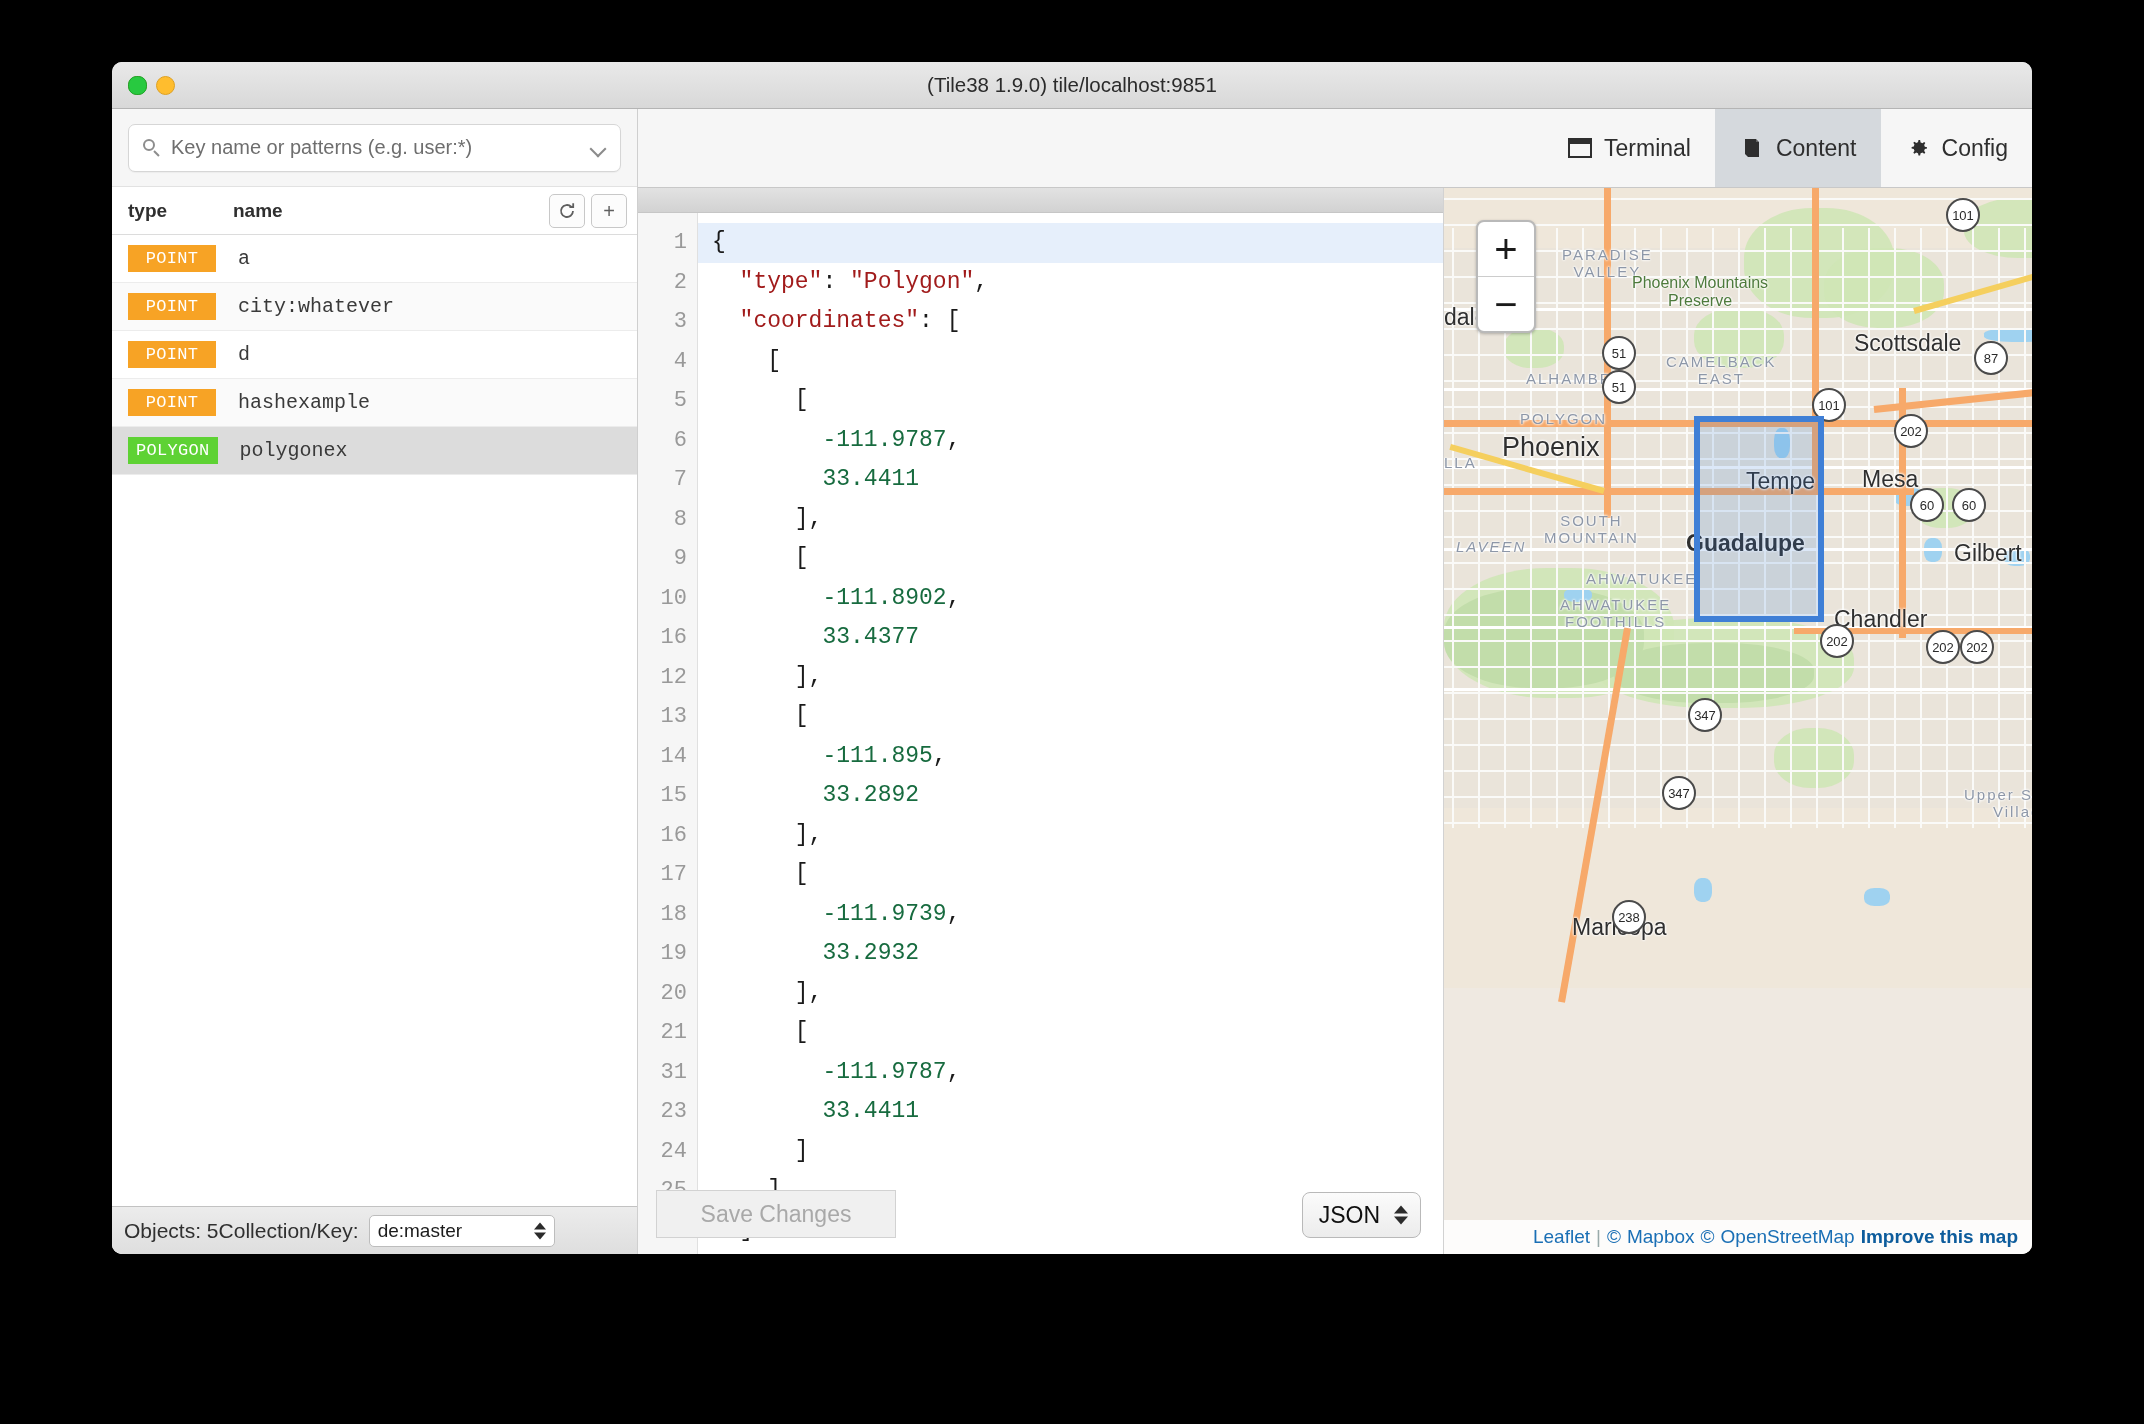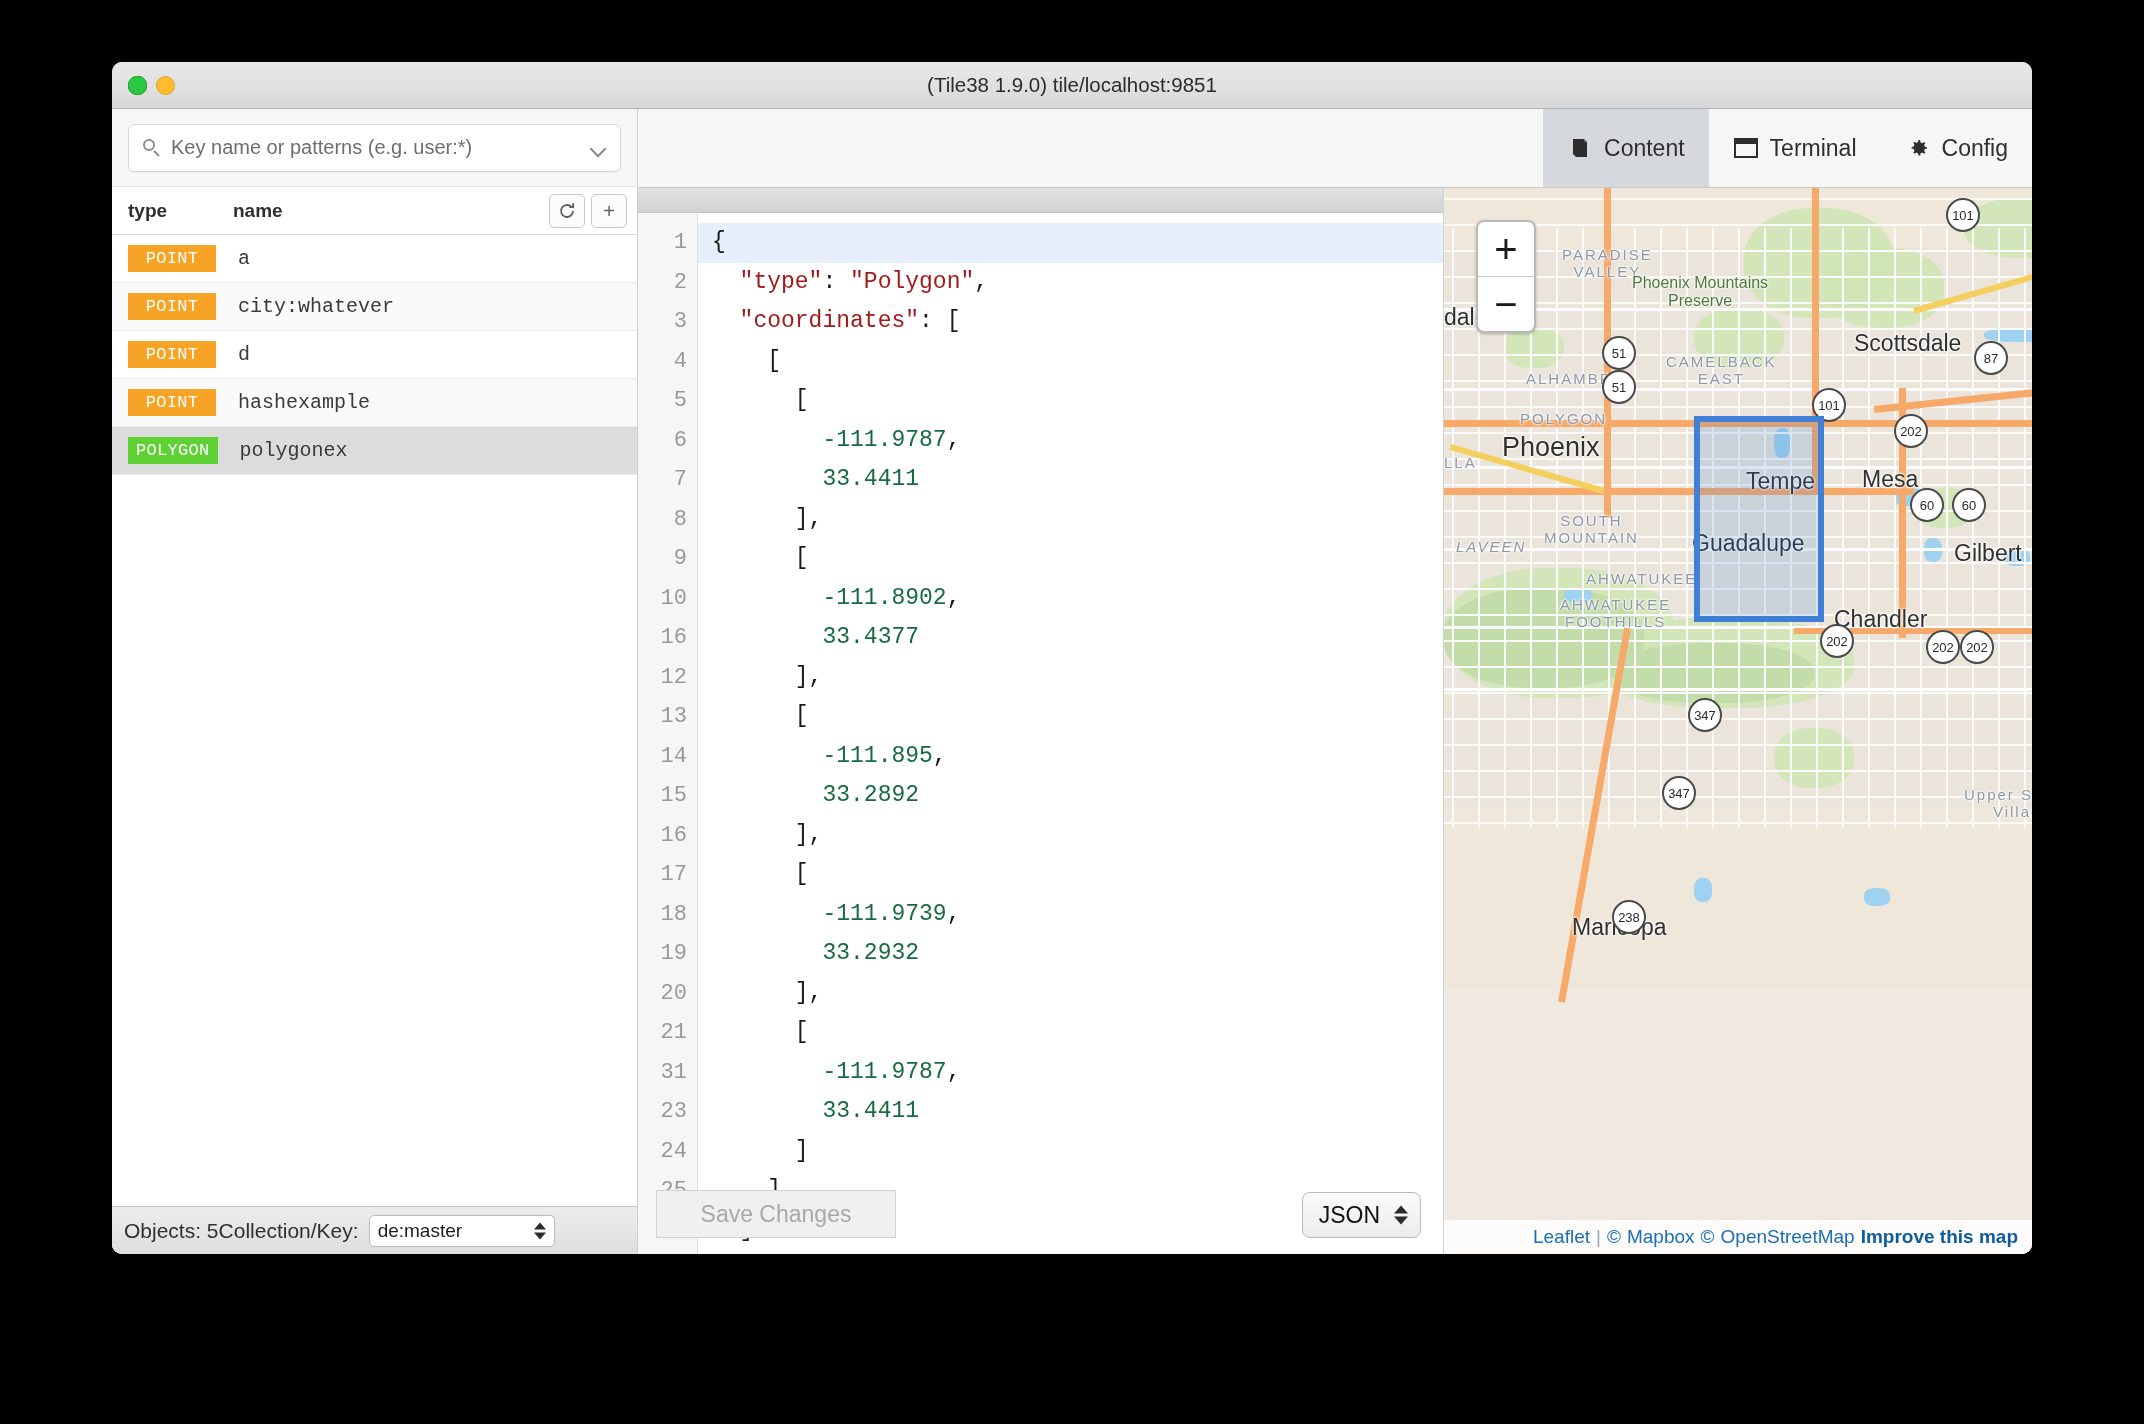--- a/index.html
+++ b/index.html
@@ -289,37 +289,37 @@
             <span class="up"></span>
               <span class="dn"></span>
           </span>
         </div>
       </div>
     </div>
 
     <div id="right">
 
       <div id="tabbar">
+        <div class="tab">
+          <span class="tabicon">
+            <svg width="24" height="20" viewBox="0 0 24 20">
+                <rect x="1" y="1" width="22" height="18" fill="none" stroke="#2e2e2e" stroke-width="2"></rect>
+                <rect x="1" y="1" width="22" height="5" fill="#2e2e2e"></rect>
+              </svg>
+          </span>
+          <span>Terminal</span>
+        </div>
         <div class="tab active">
           <span class="tabicon">
             <svg width="24" height="24" viewBox="0 0 24 24">
                 <path fill="#2e2e2e" d="M5 3h11l3 3v15H8l-3-3V3z"></path>
                 <path fill="#fff" fill-opacity=".25" d="M16 3l3 3h-3V3z"></path>
               </svg>
           </span>
           <span>Content</span>
-        </div>
-        <div class="tab">
-          <span class="tabicon">
-            <svg width="24" height="20" viewBox="0 0 24 20">
-                <rect x="1" y="1" width="22" height="18" fill="none" stroke="#2e2e2e" stroke-width="2"></rect>
-                <rect x="1" y="1" width="22" height="5" fill="#2e2e2e"></rect>
-              </svg>
-          </span>
-          <span>Terminal</span>
         </div>
         <div class="tab">
           <span class="tabicon">
             <svg width="24" height="24" viewBox="0 0 24 24">
                 <path fill="#2e2e2e" d="M12 8.2a3.8 3.8 0 1 0 0 7.6 3.8 3.8 0 0 0 0-7.6zm9 4.6v-1.6l-2.2-.5a7 7 0 0 0-.7-1.7l1.2-1.9-1.1-1.1-1.9 1.2a7 7 0 0 0-1.7-.7L14.1 4h-1.6l-.5 2.2c-.6.1-1.2.4-1.7.7L8.4 5.7 7.3 6.8l1.2 1.9c-.3.5-.6 1.1-.7 1.7L5.6 11v1.6l2.2.5c.1.6.4 1.2.7 1.7l-1.2 1.9 1.1 1.1 1.9-1.2c.5.3 1.1.6 1.7.7l.5 2.2h1.6l.5-2.2c.6-.1 1.2-.4 1.7-.7l1.9 1.2 1.1-1.1-1.2-1.9c.3-.5.6-1.1.7-1.7l2.2-.5z"></path>
               </svg>
           </span>
           <span>Config</span>
         </div>
       </div>
@@ -492,21 +492,21 @@
               <div class="maplabel hood" style="left: 0px; top: 266px; line-height: 1.15; text-align: center;">
                 <div>LLA</div>
               </div>
               <div class="maplabel hood" style="left: 100px; top: 324px; line-height: 1.15; text-align: center;">
                 <div>SOUTH</div>
                 <div>MOUNTAIN</div>
               </div>
               <div class="maplabel hood" style="left: 12px; top: 350px; line-height: 1.15; text-align: center; font-style: italic;">
                 <div>LAVEEN</div>
               </div>
-              <div class="maplabel city" style="left: 248px; top: 342px; line-height: 1.15; text-align: right;">
+              <div class="maplabel city" style="left: 242px; top: 342px; line-height: 1.15; text-align: right; font-weight: bold;">
                 <div>Guadalupe</div>
               </div>
               <div class="maplabel city" style="left: 510px; top: 352px; line-height: 1.15; text-align: center;">
                 <div>Gilbert</div>
               </div>
               <div class="maplabel hood" style="left: 142px; top: 382px; line-height: 1.15; text-align: center;">
                 <div>AHWATUKEE</div>
               </div>
               <div class="maplabel hood" style="left: 116px; top: 408px; line-height: 1.15; text-align: center;">
                 <div>AHWATUKEE</div>

